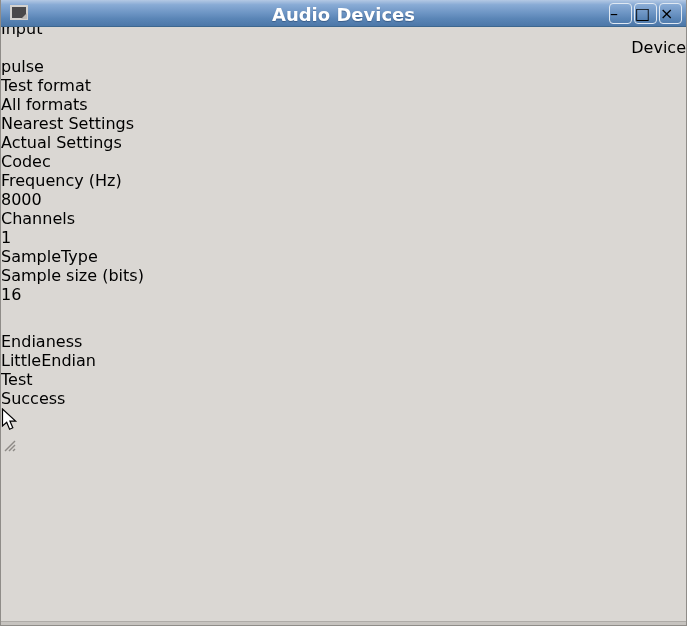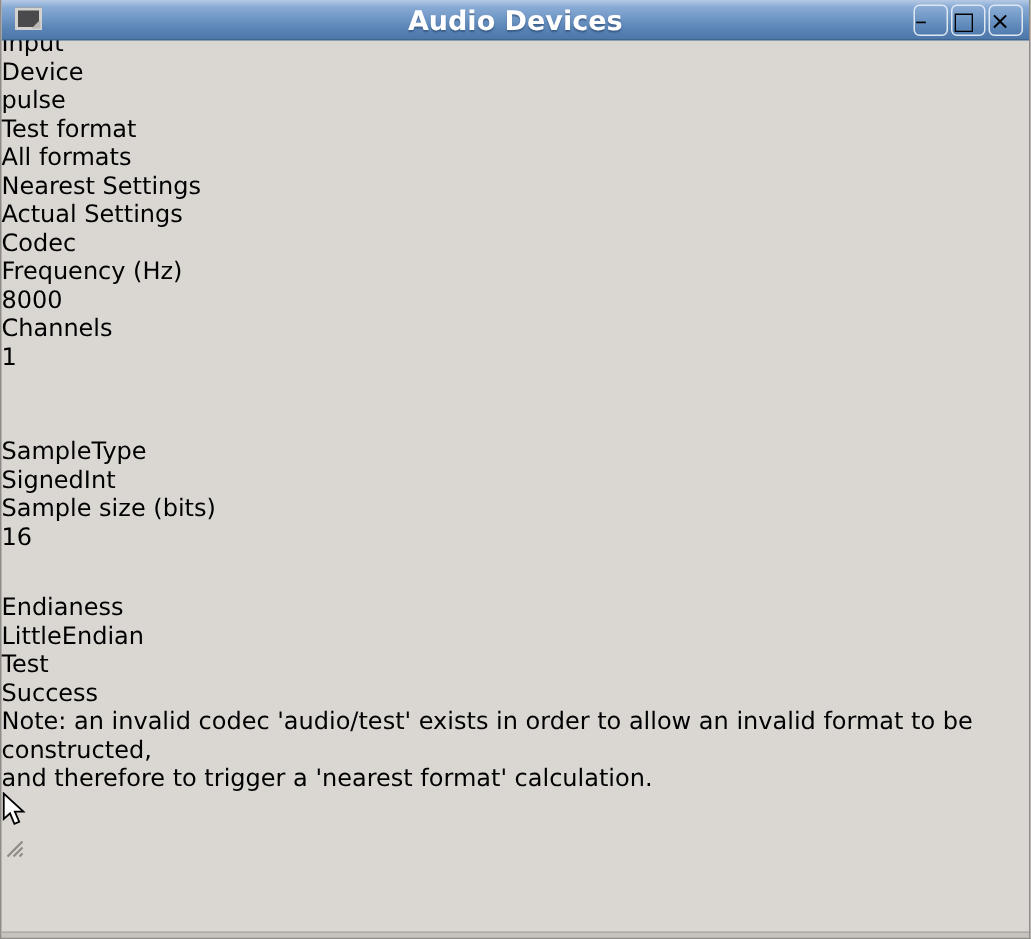--- a/index.html
+++ b/index.html
@@ -92,21 +92,21 @@
   </div>
 
   <div class="main-frame">
 
     <div class="form-label" style="left:11px;top:8px;">Mode</div>
     <div class="combo" style="left:9px;top:35px;width:321px;">
       <span class="val">Input</span>
       <span class="arrow-btn"><span class="tri"></span><span class="tri-bar"></span></span>
     </div>
 
-    <div class="form-label" style="left:339px;top:8px;">Device</div>
+    <div class="form-label" style="left:339px;top:8px;text-align:right;">Device</div>
     <div class="combo" style="left:337px;top:35px;width:315px;">
       <span class="val">pulse</span>
       <span class="arrow-btn"><span class="tri"></span><span class="tri-bar"></span></span>
     </div>
 
     <div class="tab tab-active" style="left:6px;top:64px;width:104px;">Test format</div>
     <div class="tab tab-inactive" style="left:110px;width:98px;">All formats</div>
 
     <div class="tab-pane">
 
@@ -123,25 +123,21 @@
       </div>
       <div class="nearest-field" style="left:392px;top:107px;"></div>
 
       <div class="row-label" style="top:153px;">Channels</div>
       <div class="combo" style="left:142px;top:150px;width:242px;">
         <span class="val">1</span>
         <span class="arrow-btn"><span class="tri"></span><span class="tri-bar"></span></span>
       </div>
       <div class="nearest-field" style="left:392px;top:150px;"></div>
 
-      <div class="row-label" style="top:196px;margin-top:44px;">SampleType</div>
-      <div class="combo" style="left:142px;top:193px;width:242px;">
-        <span class="val">SignedInt</span>
-        <span class="arrow-btn"><span class="tri"></span><span class="tri-bar"></span></span>
-      </div>
+      <div class="row-label" style="top:196px;">SampleType</div>
       <div class="nearest-field" style="left:392px;top:193px;"></div>
 
       <div class="row-label" style="top:239px;">Sample size (bits)</div>
       <div class="combo" style="left:142px;top:236px;width:242px;">
         <span class="val">16</span>
         <span class="arrow-btn"><span class="tri"></span><span class="tri-bar"></span></span>
       </div>
       <div class="nearest-field" style="left:392px;top:236px;"></div>
 
       <div class="row-label" style="top:282px;margin-top:28px;">Endianess</div>
@@ -150,24 +146,20 @@
         <span class="arrow-btn"><span class="tri"></span><span class="tri-bar"></span></span>
       </div>
       <div class="nearest-field" style="left:392px;top:279px;"></div>
 
       <div class="test-button">
         <span>Test</span>
         <span class="focus-rect"></span>
       </div>
       <div class="status-label">Success</div>
 
-      <div class="note">
-        <div>Note: an invalid codec 'audio/test' exists in order to allow an invalid format to be constructed,</div>
-        <div>and therefore to trigger a 'nearest format' calculation.</div>
-      </div>
 
     </div>
   </div>
 
   <div class="cursor">
     <svg width="19" height="25" viewBox="0 0 19 25">
       <path d="M1.5,1 L1.5,18 L5.7,14.2 L8.6,21.2 L11.8,19.8 L8.9,13.1 L14.6,13.1 Z" fill="#ffffff" stroke="#000000" stroke-width="1.2"></path>
     </svg>
   </div>
 

